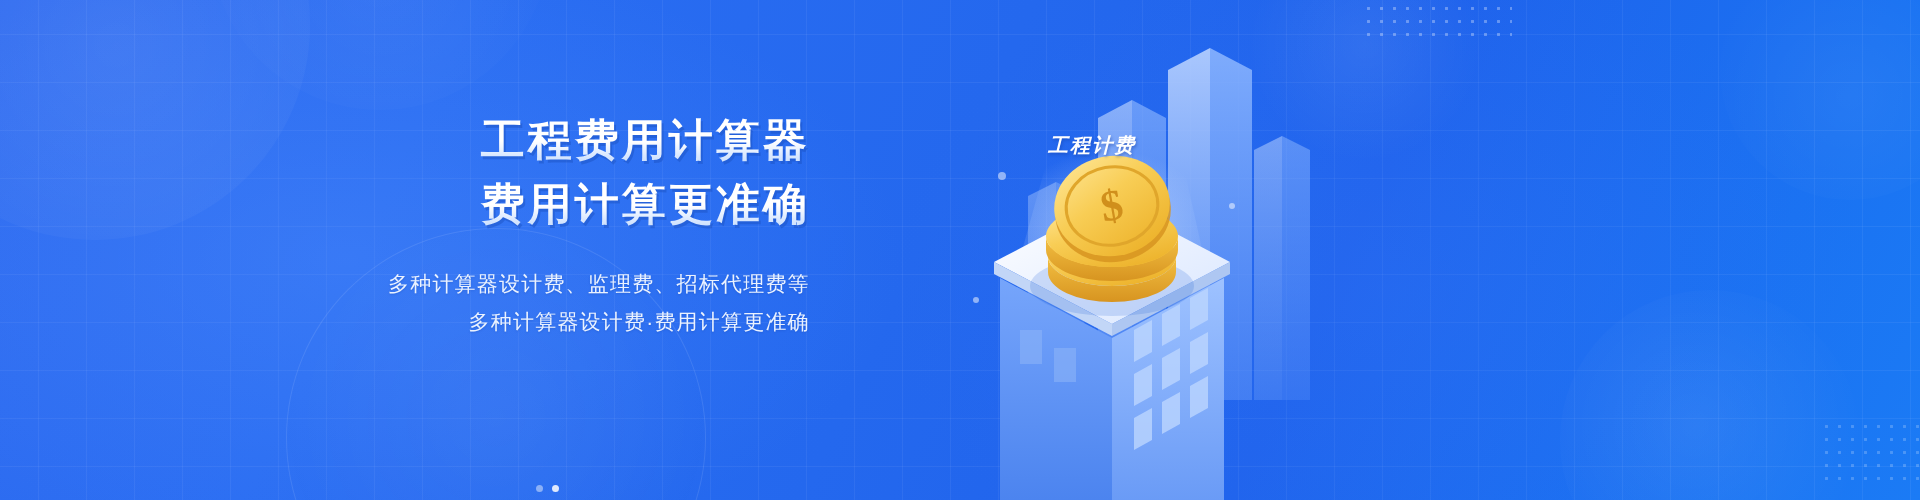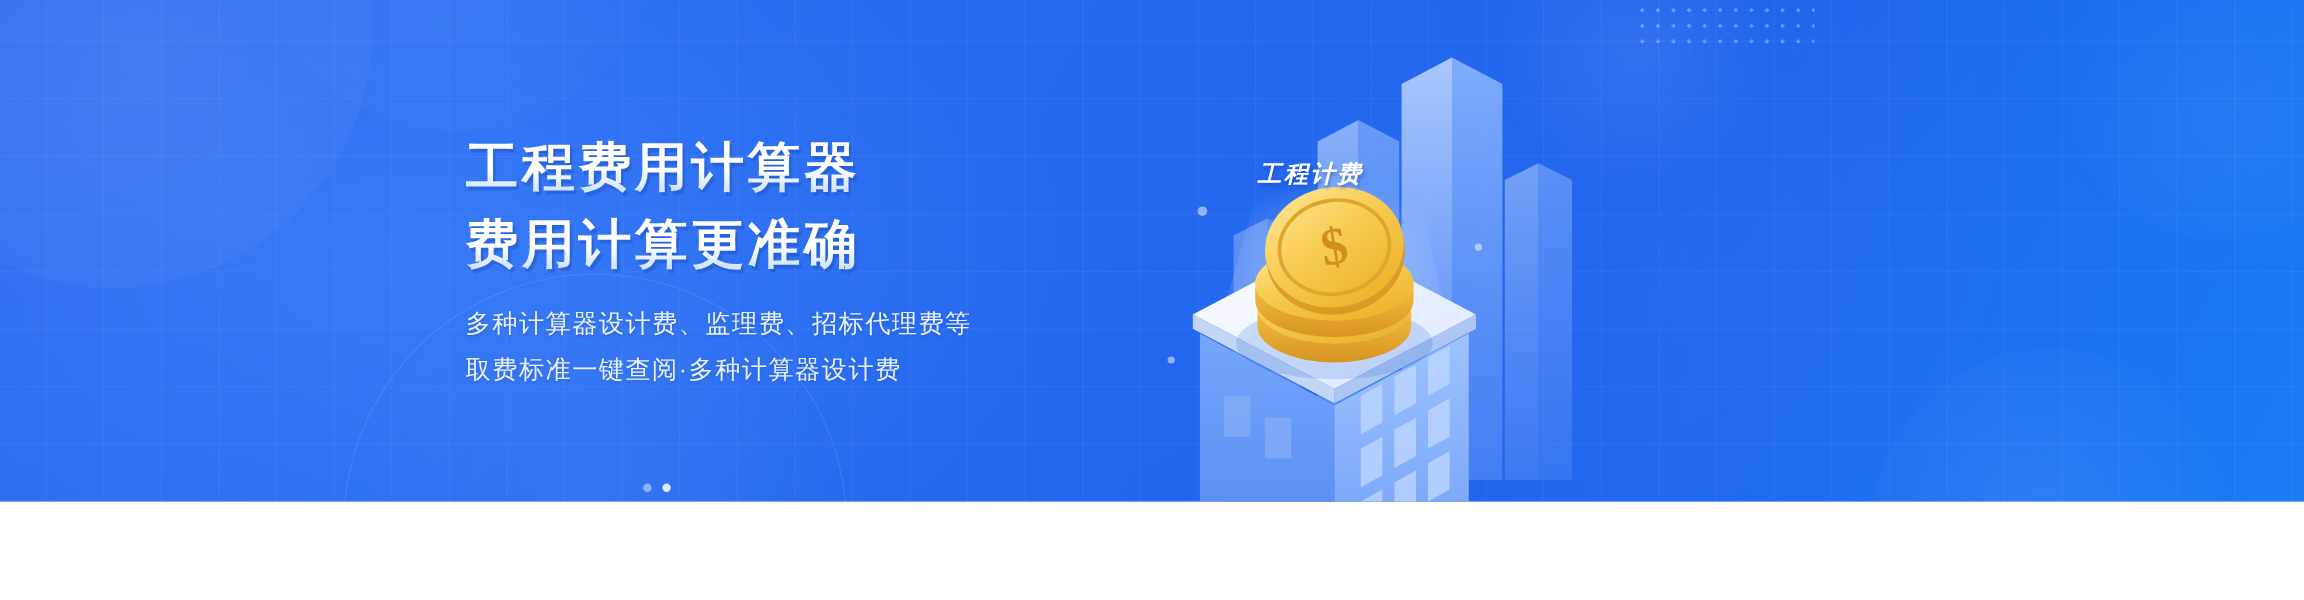--- a/index.html
+++ b/index.html
@@ -2,23 +2,24 @@
 <html><head>
 <meta charset="utf-8">
 <style>
   * { box-sizing: border-box; margin: 0; padding: 0; }
   html, body {
     width: 1920px; height: 500px; overflow: hidden;
     font-family: "Liberation Sans", "DejaVu Sans", sans-serif;
   }
   #banner {
     position: relative;
-    width: 1920px; height: 418px;
+    width: 1920px; height: 500px;
     overflow: hidden;
     background: linear-gradient(115deg, #2f6bf0 0%, #2a6df2 22%, #2468ee 48%, #1f63ec 68%, #1a72f2 88%, #1b7bf5 100%);
+    text-align: right;
   }
 
   
   .grid {
     position: absolute; inset: 0;
     background-image:
       linear-gradient(to right, rgba(255,255,255,0.055) 1px, transparent 1px),
       linear-gradient(to bottom, rgba(255,255,255,0.055) 1px, transparent 1px);
     background-size: 48px 48px;
     background-position: -10px -14px;
@@ -61,21 +62,21 @@
     letter-spacing: 3px;
     color: #ffffff;
     background: linear-gradient(180deg, #ffffff 0%, #ffffff 52%, #d9e8ff 78%, #bfd7fb 100%);
     -webkit-background-clip: text; background-clip: text;
     -webkit-text-fill-color: transparent;
     filter: drop-shadow(2px 3px 0 rgba(26,80,190,0.45));
     white-space: nowrap;
   }
   .headline + .headline { margin-top: 8px; }
   .sub {
-    margin-top: 20px;
+    margin-top: 33px;
     font-size: 21px;
     line-height: 38px;
     letter-spacing: 1.2px;
     color: #eaf2ff;
     white-space: nowrap;
     text-shadow: 0 1px 2px rgba(20,60,160,0.25);
   }
 
   
   .pager { position: absolute; left: 536px; bottom: 8px; display: flex; gap: 9px; }
@@ -109,21 +110,21 @@
   <div class="circ circ-e"></div>
   <div class="circ circ-f"></div>
 
   <div class="dots dots-tr"></div>
   <div class="dots dots-br"></div>
 
   <div class="text-block">
     <div class="headline">工程费用计算器</div>
     <div class="headline">费用计算更准确</div>
     <div class="sub">多种计算器设计费、监理费、招标代理费等</div>
-    <div class="sub" style="margin-top:0">取费标准一键查阅·多种计算器设计费</div>
+    <div class="sub" style="margin-top:0">多种计算器设计费·费用计算更准确</div>
   </div>
 
   <div class="pager">
     <i></i>
     <i class="on"></i>
   </div>
 
   <div class="art">
     <svg width="520" height="500" viewBox="0 0 520 500">
       <defs>

